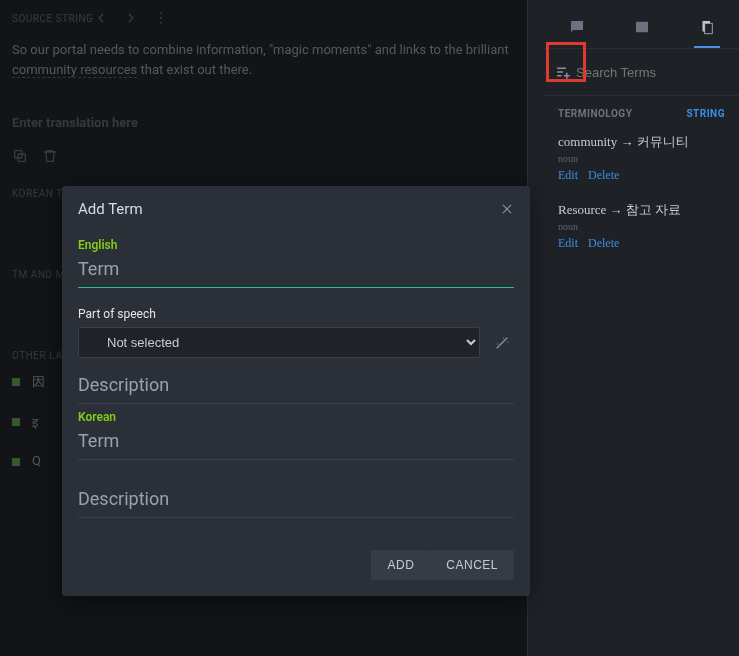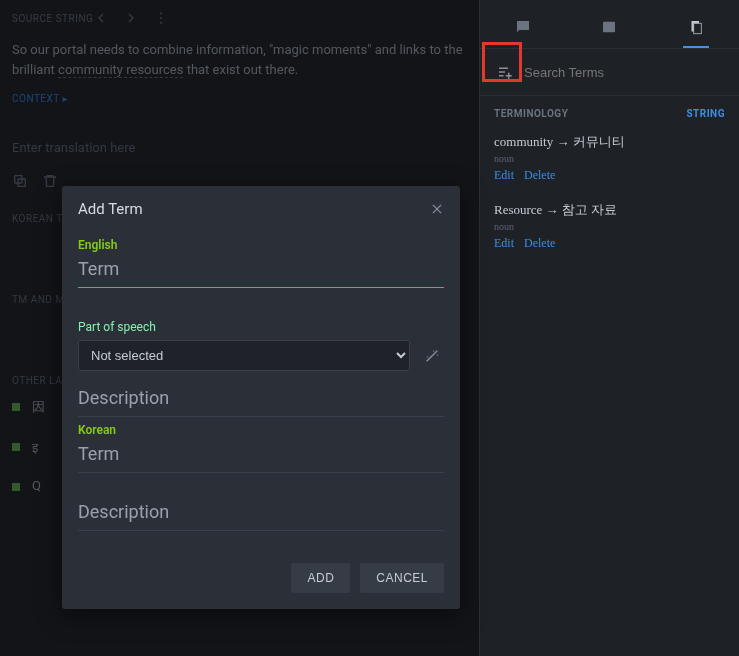--- a/index.html
+++ b/index.html
@@ -4,30 +4,30 @@
 <style>
 * { box-sizing: border-box; margin: 0; padding: 0; }
 body {
   width: 739px; height: 656px;
   background: #1a1d21; color: #a0a6b0;
   font-family: -apple-system, BlinkMacSystemFont, "Segoe UI", Roboto, sans-serif;
   font-size: 13px; overflow: hidden; position: relative;
 }
 .main { display: flex; height: 100%; }
 .left { flex: 1; padding: 10px 12px; position: relative; }
-.right { width: 260px; background: #1e2227; border-left: 1px solid #2a2e35; }
+.right { width: 212px; background: #1e2227; border-left: 1px solid #2a2e35; padding-left: 16px; }
 .overlay { position: absolute; top:0; left:0; right:0; bottom:0; background: rgba(10,12,15,0.5); pointer-events:none; }
 
 .src-label { font-size: 10px; letter-spacing: 0.5px; color: #616a78; text-transform: uppercase; }
 .src-row { display:flex; align-items:center; margin-bottom: 14px;}
 .nav-icons { display:flex; gap:14px; color:#616a78;}
 .src-text { color:#9aa1ab; line-height:1.5; margin-bottom:14px; }
 .src-text .ul { border-bottom:1px dashed #5a616d; }
 .context { color:#2f7de1; font-size:10px; letter-spacing:0.5px; }
-.translation-area { margin-top:36px; color:#5c6370; }
+.translation-area { margin-top:36px; color:#5c6370;font-weight:bold; }
 .section-label { font-size:10px; color:#5c6370; letter-spacing:0.5px; text-transform:uppercase; margin-top:24px; }
 .toolbar-icons { display:flex; gap:14px; margin-top:18px; color:#616a78;}
 .other-list { margin-top:12px; }
 .other-row { display:flex; gap:12px; margin-bottom:22px; font-size:13px; color:#9aa1ab;}
 .dot { width:8px; height:8px; background:#5aa84c; border-radius:1px; margin-top:5px; flex-shrink:0;}
 
 
 .tabs { display:flex; justify-content:space-around; padding:10px 0 0; border-bottom:1px solid #2a2e35;}
 .tab { padding:8px 4px 10px; color:#6b7380;}
 .tab.active { border-bottom:2px solid #4a90e2; color:#c0c6d0;}
@@ -39,36 +39,36 @@
 .term-header .lbl { color:#6b7380;}
 .term-header .manage { color:#3a8ee6;}
 .term-entry { padding:8px 14px 10px;font-family:Liberation Serif, serif; }
 .term-entry .line { color:#c6ccd6; font-size:13px; margin-bottom:2px;}
 .term-entry .pos { color:#5c6370; font-size:10px; margin-bottom:4px;}
 .term-entry .actions { font-size:12px;}
 .term-entry .actions span { color:#3a8ee6; margin-right:10px; cursor:pointer;}
 
 
 .modal {
-  position:absolute; left:62px; top:186px; width:398px;
+  position:absolute; left:62px; top:186px; width:468px;
   background:#2b3038; color:#c6ccd6; border-radius:3px;
   box-shadow:0 6px 24px rgba(0,0,0,0.5); z-index:50;
 }
 .modal-head { display:flex; justify-content:space-between; align-items:center; padding:14px 16px;}
 .modal-title { font-size:15px; color:#d6dbe4;}
 .close { color:#8a919d; font-size:16px; cursor:pointer;}
 .modal-body { padding:0 16px 16px;}
 .lang-label { font-size:12px; font-weight:600; color:#84cc16; margin-top:6px;}
-.field-label { font-size:12px; color:#86efac; margin-top:14px; margin-bottom:4px;}
+.field-label { font-size:12px; color:#e5e5e5; margin-top:1px; margin-bottom:4px;}
 .input-row { border-bottom:1px solid #3a4049; padding:6px 0 8px; font-size:18px; color:#9aa1ab;}
 .input-row.active { border-bottom:1px solid #2ebd8f;}
 .pos-row { display:flex; gap:10px; align-items:center; margin-top:6px;}
-.pos-row select { flex:1; background:#1f2329; border:1px solid #3a4049; color:#c6ccd6; padding:6px 8px; font-size:13px; border-radius:2px;}
+.pos-row select { flex:1; background:#1f2329; border:1px solid #3a4049; color:#c6ccd6; padding:6px 24px; font-size:13px; border-radius:2px;}
 .wand { color:#8a919d; padding:4px;}
-.modal-footer { display:flex; justify-content:flex-end; gap:10px; padding:16px;}
+.modal-footer { display:flex; justify-content:flex-end; gap:0; padding:16px;}
 .btn { background:#363c45; border:none; color:#c6ccd6; padding:8px 16px; font-size:12px; letter-spacing:0.5px; border-radius:2px; cursor:pointer;}
 svg { display:block; }
 </style>
 </head>
 <body>
 
 <div class="main">
   <div class="left">
     <div class="src-row">
       <div class="src-label">SOURCE STRING</div>
@@ -88,23 +88,20 @@
               <circle cx="12" cy="5" r="1.5"></circle>
               <circle cx="12" cy="12" r="1.5"></circle>
               <circle cx="12" cy="19" r="1.5"></circle>
             </svg>
           </span>
       </div>
     </div>
     <div class="src-text">
       <span>So our portal needs to combine information, "magic moments" and links to the brilliant </span><span class="ul">community resources</span><span> that exist out there.</span>
     </div>
-    <div class="context">
-      <span>CONTEXT</span> <span>▸</span>
-    </div>
     <div class="translation-area">Enter translation here</div>
 
     <div class="toolbar-icons">
       <span>
           <svg width="16" height="16" viewBox="0 0 24 24" fill="none" stroke="currentColor" stroke-width="2">
             <rect x="9" y="9" width="11" height="11" rx="1"></rect>
             <rect x="4" y="4" width="11" height="11" rx="1"></rect>
           </svg>
         </span>
       <span>

